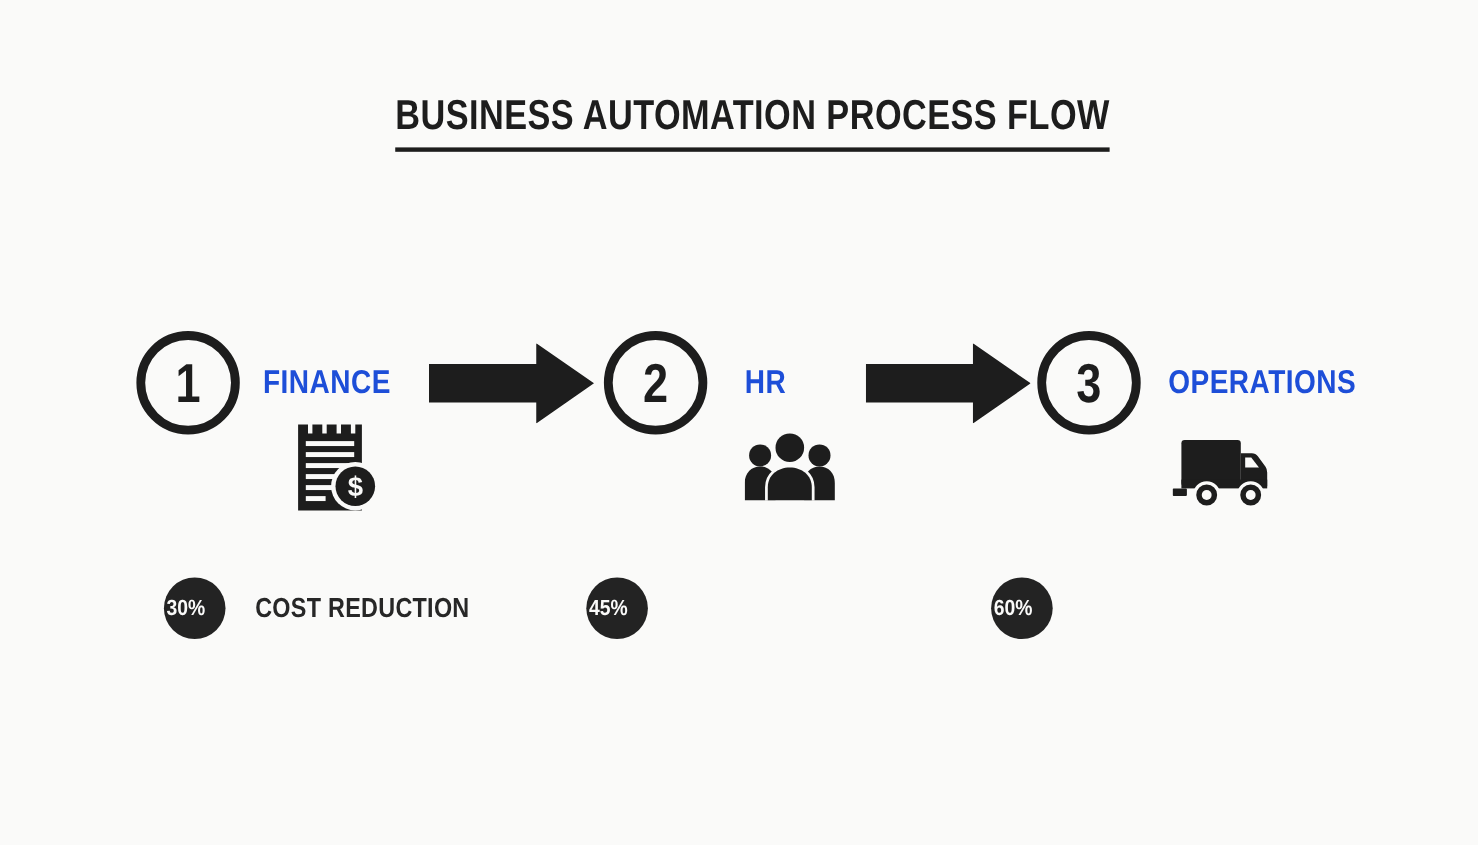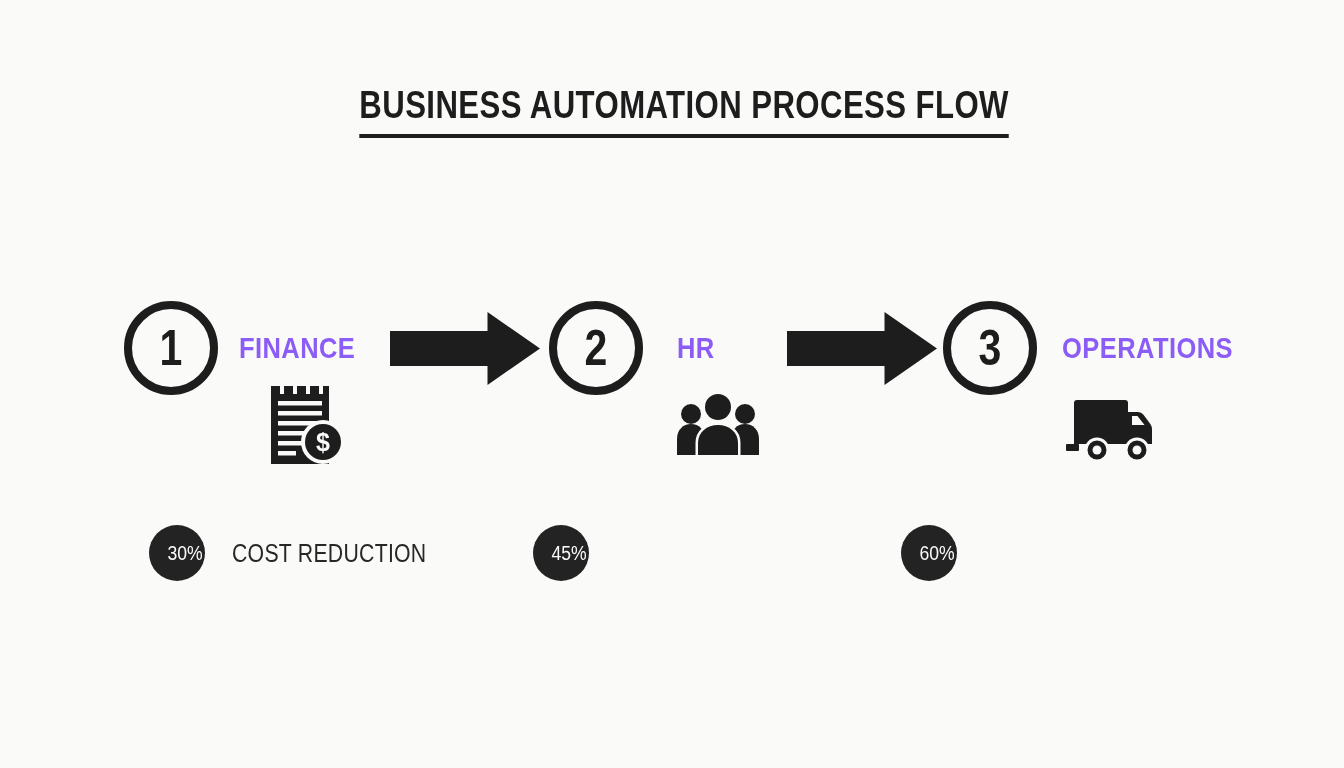--- a/index.html
+++ b/index.html
@@ -53,21 +53,21 @@
   .c1 { left: 124px; }
   .c2 { left: 549px; }
   .c3 { left: 943px; }
 
   
   .stage-label {
     position: absolute;
     top: 301px; height: 94px;
     display: flex; align-items: center;
     font-size: 30px; font-weight: 700;
-    color: #8b5cf6;
+    color: #1d4ed8;
     white-space: nowrap;
   }
   .stage-label > span { display: inline-block; transform: scaleX(0.85); transform-origin: left center; letter-spacing: 0.5px; }
   .sl1 { left: 239px; }
   .sl2 { left: 677px; }
   .sl3 { left: 1062px; }
 
   
   .flow-arrow {
     position: absolute;
@@ -86,33 +86,33 @@
   .icon-truck  { left: 1066px; top: 398px; }
 
   
   .badge-circle {
     position: absolute;
     top: 525px;
     width: 56px; height: 56px;
     border-radius: 50%;
     background: #232323;
     color: #fafaf9;
-    display: flex; align-items: center; justify-content: flex-end;
-    font-size: 20px; font-weight: 400;
+    display: flex; align-items: center; justify-content: flex-start;
+    font-size: 20px; font-weight: 700;
   }
   .badge-circle > span { display: inline-block; transform: scaleX(0.88); }
   .bc1 { left: 149px; }
   .bc2 { left: 533px; }
   .bc3 { left: 901px; }
 
   .badge-label {
     position: absolute;
     top: 525px; height: 56px;
     display: flex; align-items: center;
-    font-size: 25px; font-weight: 400;
+    font-size: 25px; font-weight: 700;
     color: #272727;
     white-space: nowrap;
   }
   .badge-label > span { display: inline-block; transform: scaleX(0.85); transform-origin: left center; letter-spacing: 0.3px; }
   .bl1 { left: 232px; }
   .bl2 { left: 637px; }
   .bl3 { left: 1034px; }
 </style>
 </head>
 <body>

